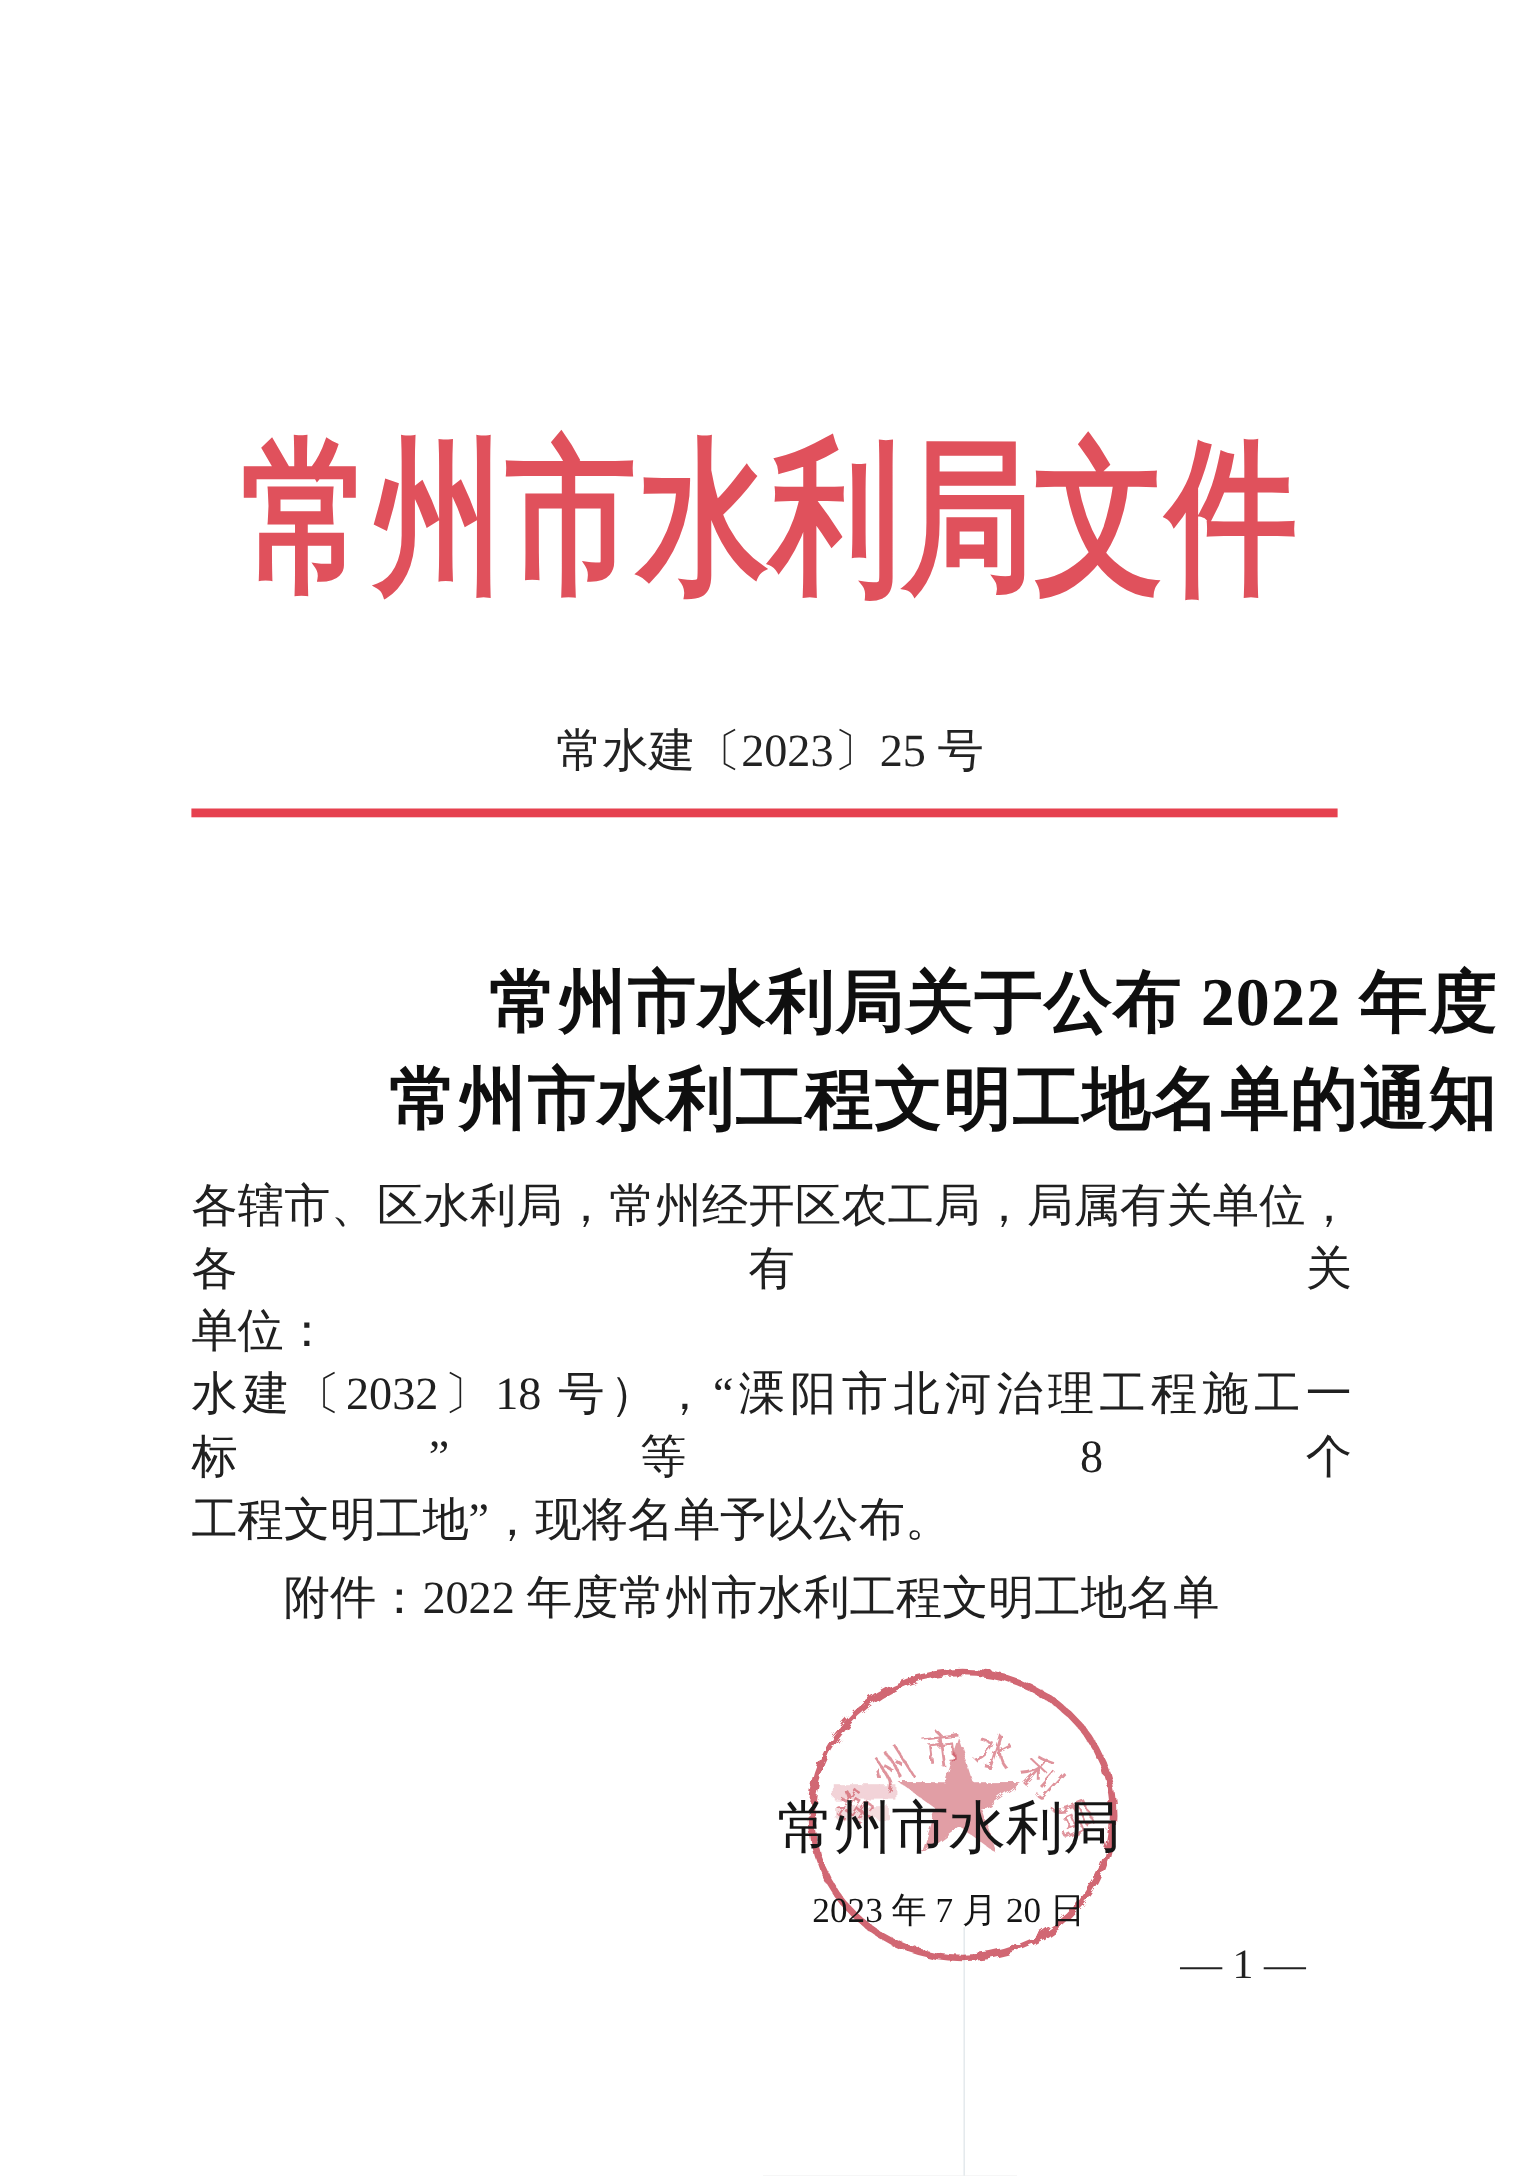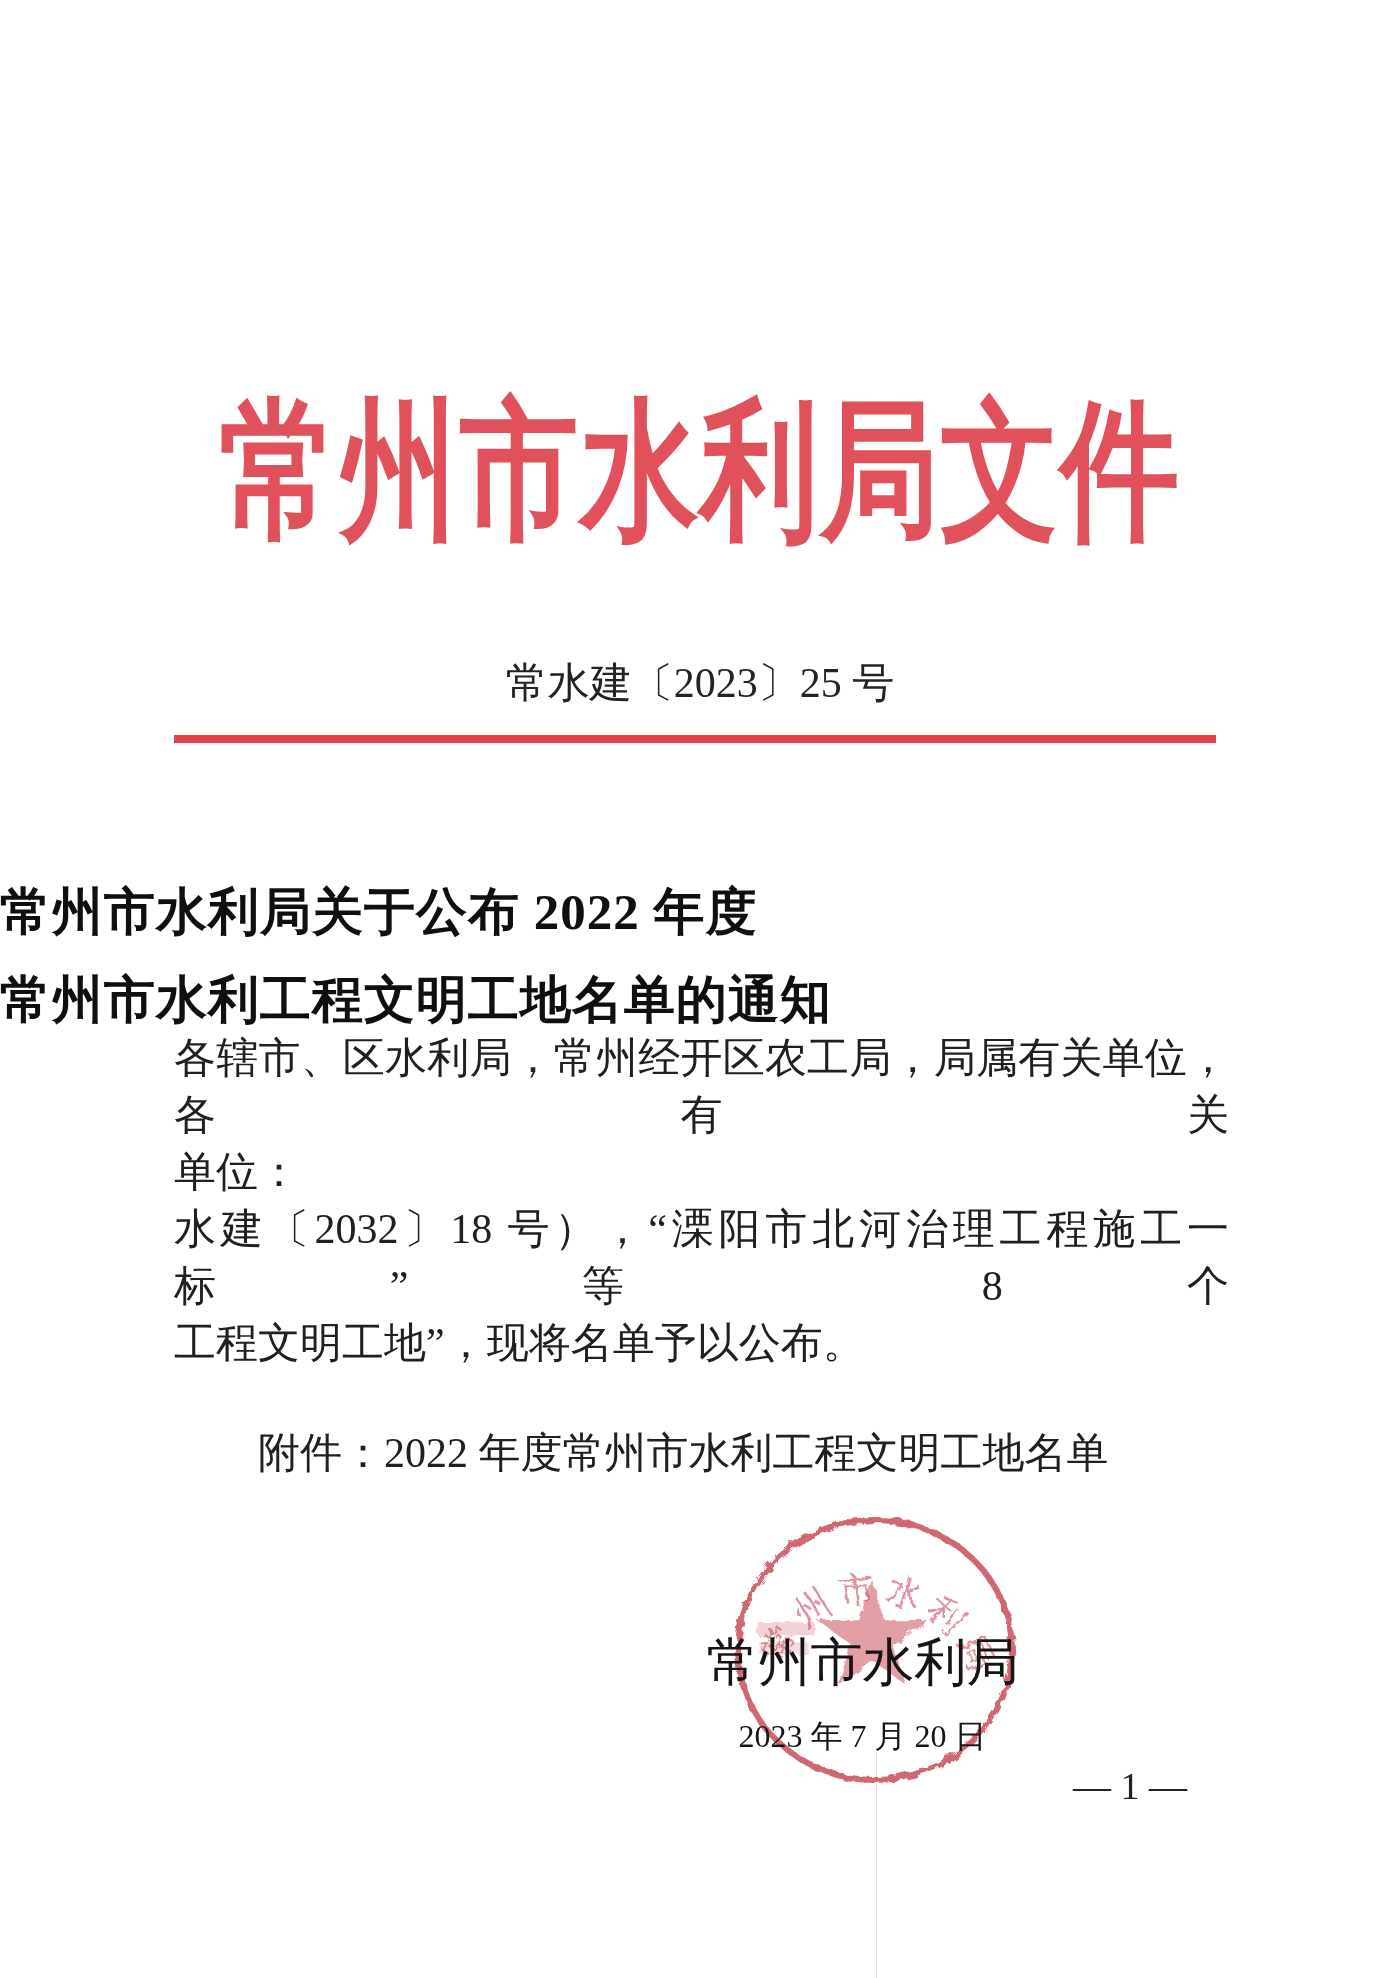--- a/index.html
+++ b/index.html
@@ -27,26 +27,26 @@
     position:absolute;left:0;top:660px;width:1400px;
     text-align:center;font-size:42px;line-height:46px;color:#232323;
   }
   
   .red-rule{
     position:absolute;left:174px;top:735px;width:1042px;height:8px;
   }
   
   .doc-title{
     position:absolute;left:0;top:868px;width:1362px;
-    text-align:left;font-weight:bold;color:#0f0f0f;
-    font-size:51px;line-height:88px;letter-spacing:1px;
+    text-align:right;font-weight:bold;color:#0f0f0f;
+    font-size:62px;line-height:88px;letter-spacing:1px;
   }
   
   .body-text{
-    position:absolute;left:174px;top:1030px;width:1055px;
+    position:absolute;left:174px;top:1069px;width:1055px;
     font-size:42px;line-height:57px;color:#202020;
   }
   .line{white-space:nowrap;}
   .line.justify{text-align:justify;text-align-last:justify;white-space:normal;}
   .line.indent{text-indent:84px;}
   .attachment{
     position:absolute;left:174px;top:1429px;width:1055px;
     font-size:42px;line-height:48px;color:#202020;
     text-indent:84px;white-space:nowrap;
   }

